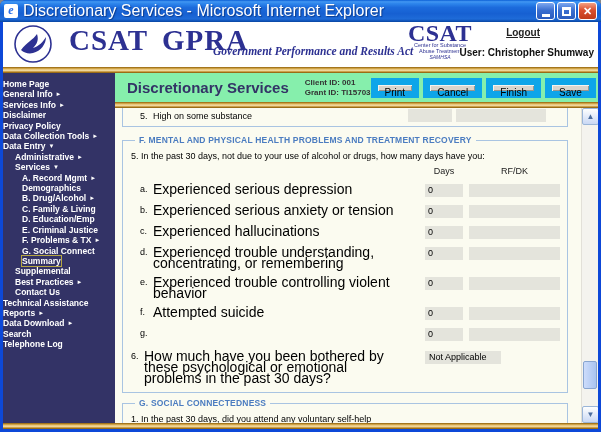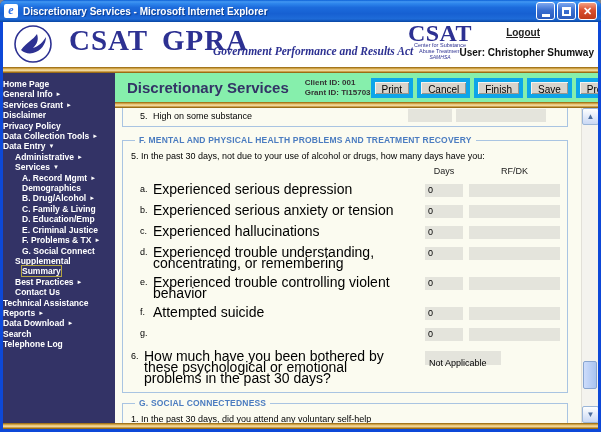--- a/index.html
+++ b/index.html
@@ -4,21 +4,21 @@
 <style>
   html,body{margin:0;padding:0;background:#888;}
   *{box-sizing:border-box;}
   .window{position:relative;width:601px;height:432px;background:#0D48D8;border-radius:6px 6px 0 0;
           font-family:"Liberation Sans",sans-serif;overflow:hidden;}
   
   .titlebar{height:22px;display:flex;align-items:center;padding:0 4px;border-radius:5px 5px 0 0;
     background:linear-gradient(180deg,#0B5FD6 0%,#4297F2 8%,#2E86EC 16%,#1C6BDC 34%,#1660D2 62%,#1E6BD8 86%,#0F53B8 95%,#0A449E 100%);}
   .ieicon{width:14px;height:14px;background:#fff;border-radius:2px;color:#2A6FE8;
     font:bold italic 12px "Liberation Serif",serif;text-align:center;line-height:13px;flex:none;}
-  .title-text{color:#fff;font-weight:bold;font-size:10px;margin-left:5px;flex:1;
+  .title-text{color:#fff;font-weight:normal;font-size:16px;margin-left:5px;flex:1;
     text-shadow:1px 1px 1px #0A3A8C;white-space:nowrap;overflow:hidden;}
   .win-btns{display:flex;gap:2px;flex:none;}
   .wbtn{width:19px;height:18px;border:1px solid #fff;border-radius:3px;display:flex;align-items:center;
     justify-content:center;background:linear-gradient(180deg,#7DA8F0,#3B6FD0 45%,#2A5BBE);cursor:pointer;}
   .wbtn.close{background:linear-gradient(180deg,#F3A083,#DA4F2E 45%,#C13C1B);}
   .g-min{width:8px;height:3px;background:#fff;margin-top:8px;}
   .g-max{width:9px;height:9px;border:2px solid #fff;border-top-width:3px;}
   .g-close{color:#fff;font-size:11px;font-weight:bold;line-height:11px;}
   
   .wbody{position:absolute;top:22px;left:3px;right:3px;bottom:3px;background:#fff;
@@ -46,21 +46,21 @@
   .nav-item{color:#fff;font-weight:bold;font-size:8.5px;line-height:10.4px;white-space:nowrap;cursor:pointer;}
   .nav-item.ind0{} .nav-item.ind1{padding-left:12px;} .nav-item.ind2{padding-left:19px;}
   .nav-label.selected{outline:1px solid #B5A642;outline-offset:0px;}
   .nav-arrow{font-size:6px;margin-left:3px;vertical-align:1px;}
   .main{flex:1;display:flex;flex-direction:column;min-width:0;background:#fff;}
   
   .pagebar{height:29px;flex:none;display:flex;align-items:center;background:#86efac;}
   .ptitle{font-size:15px;font-weight:bold;color:#333366;margin-left:12px;white-space:nowrap;}
   .ids{font-size:8px;font-weight:bold;color:#333;line-height:10px;margin-left:16px;white-space:nowrap;}
   .btns{margin-left:auto;margin-right:6px;display:flex;gap:4px;}
-  .xpbtn{height:20px;padding:2px 7px;background:#D8D4CC;border:4px solid #0ea5e9;
+  .xpbtn{height:20px;padding:2px 7px;background:#D8D4CC;border:7px solid #0ea5e9;
     box-shadow:inset 1px 1px 0 #F5F3EE,inset -1px -1px 0 #9A968E;font-size:10px;color:#000;
     font-family:"Liberation Sans",sans-serif;cursor:pointer;}
   
   .content{flex:1;position:relative;background:#FBFBF0;overflow:hidden;padding-left:7px;padding-right:17px;}
   .fsbox{border:1px solid #A9C4E2;width:446px;position:relative;}
   .fs-partial{height:48px;margin-top:-29px;}
   .prow{position:absolute;bottom:4px;left:0;right:0;height:14px;}
   .prow .plabel{position:absolute;left:17px;bottom:0;font-size:9px;color:#000;display:flex;}
   .prow .pdays{position:absolute;left:285px;bottom:0;width:44px;height:13px;background:#E4E4DC;}
   .prow .prfdk{position:absolute;left:333px;bottom:0;width:90px;height:13px;background:#E4E4DC;}
@@ -74,21 +74,21 @@
   .cols .crfdk{width:91px;text-align:center;}
   .frow{display:flex;margin-top:8px;align-items:flex-start;}
   .rlabel{width:296px;padding-left:11px;display:flex;flex:none;}
   .rletter{width:13px;flex:none;font-size:9px;color:#000;line-height:11px;}
   .rtext{width:250px;font-size:14px;color:#000;line-height:11px;}
   .gfield{height:13px;background:#E4E4DC;font-size:9px;color:#000;padding:1px 3px;flex:none;}
   .gfield.days{width:38px;margin-right:6px;}
   .gfield.rfdk{width:91px;}
   .q6row{display:flex;margin-top:10px;align-items:flex-start;}
   .q6label{width:296px;padding-left:2px;display:flex;flex:none;}
-  .nafield{width:76px;height:13px;background:#E4E4DC;font-size:9px;color:#000;padding:7px 4px;flex:none;}
+  .nafield{width:76px;height:13px;background:#E4E4DC;font-size:9px;color:#000;padding:1px 4px;flex:none;}
   
   .vscroll{position:absolute;top:0;right:0;bottom:0;width:17px;background:#F4F3EE;
     border-left:1px solid #E2E0D8;}
   .sbtn{position:absolute;left:0;width:17px;height:17px;border:1px solid #9AB5D8;border-radius:2px;
     background:linear-gradient(180deg,#FEFEFE,#C9D8F4);color:#4B6C9E;font-size:8px;line-height:15px;
     text-align:center;cursor:pointer;}
   .sbtn.up{top:0;} .sbtn.down{bottom:0;}
   .sthumb{position:absolute;left:1px;right:1px;top:253px;height:28px;border:1px solid #88A5D0;
     border-radius:2px;background:linear-gradient(90deg,#CDDCFB,#A9C4F0);cursor:pointer;}
 </style>
@@ -131,37 +131,37 @@
       <span class="logout">Logout</span>
       <span class="userline">User: Christopher Shumway</span>
     </div>
 
     <div class="gold"></div>
 
     <div class="mid">
       <div class="sidebar">
           <div class="nav-item ind0"><span class="nav-label">Home Page</span></div>
           <div class="nav-item ind0"><span class="nav-label">General Info</span><span class="nav-arrow">►</span></div>
-          <div class="nav-item ind0"><span class="nav-label">Services Grant</span><span class="nav-arrow">►</span></div>
+          <div class="nav-item ind0"><span class="nav-label">Services Info</span><span class="nav-arrow">►</span></div>
           <div class="nav-item ind0"><span class="nav-label">Disclaimer</span></div>
           <div class="nav-item ind0"><span class="nav-label">Privacy Policy</span></div>
           <div class="nav-item ind0"><span class="nav-label">Data Collection Tools</span><span class="nav-arrow">►</span></div>
           <div class="nav-item ind0"><span class="nav-label">Data Entry</span><span class="nav-arrow">▼</span></div>
           <div class="nav-item ind1"><span class="nav-label">Administrative</span><span class="nav-arrow">►</span></div>
           <div class="nav-item ind1"><span class="nav-label">Services</span><span class="nav-arrow">▼</span></div>
           <div class="nav-item ind2"><span class="nav-label">A. Record Mgmt</span><span class="nav-arrow">►</span></div>
           <div class="nav-item ind2"><span class="nav-label">Demographics</span></div>
           <div class="nav-item ind2"><span class="nav-label">B. Drug/Alcohol</span><span class="nav-arrow">►</span></div>
           <div class="nav-item ind2"><span class="nav-label">C. Family &amp; Living</span></div>
           <div class="nav-item ind2"><span class="nav-label">D. Education/Emp</span></div>
           <div class="nav-item ind2"><span class="nav-label">E. Criminal Justice</span></div>
           <div class="nav-item ind2"><span class="nav-label">F. Problems &amp; TX</span><span class="nav-arrow">►</span></div>
           <div class="nav-item ind2"><span class="nav-label">G. Social Connect</span></div>
+          <div class="nav-item ind2"><span class="nav-label selected">Summary</span></div>
           <div class="nav-item ind1"><span class="nav-label">Supplemental</span></div>
-          <div class="nav-item ind2"><span class="nav-label selected">Summary</span></div>
           <div class="nav-item ind1"><span class="nav-label">Best Practices</span><span class="nav-arrow">►</span></div>
           <div class="nav-item ind1"><span class="nav-label">Contact Us</span></div>
           <div class="nav-item ind0"><span class="nav-label">Technical Assistance</span></div>
           <div class="nav-item ind0"><span class="nav-label">Reports</span><span class="nav-arrow">►</span></div>
           <div class="nav-item ind0"><span class="nav-label">Data Download</span><span class="nav-arrow">►</span></div>
           <div class="nav-item ind0"><span class="nav-label">Search</span></div>
           <div class="nav-item ind0"><span class="nav-label">Telephone Log</span></div>
         </div>
 
       <div class="main">

